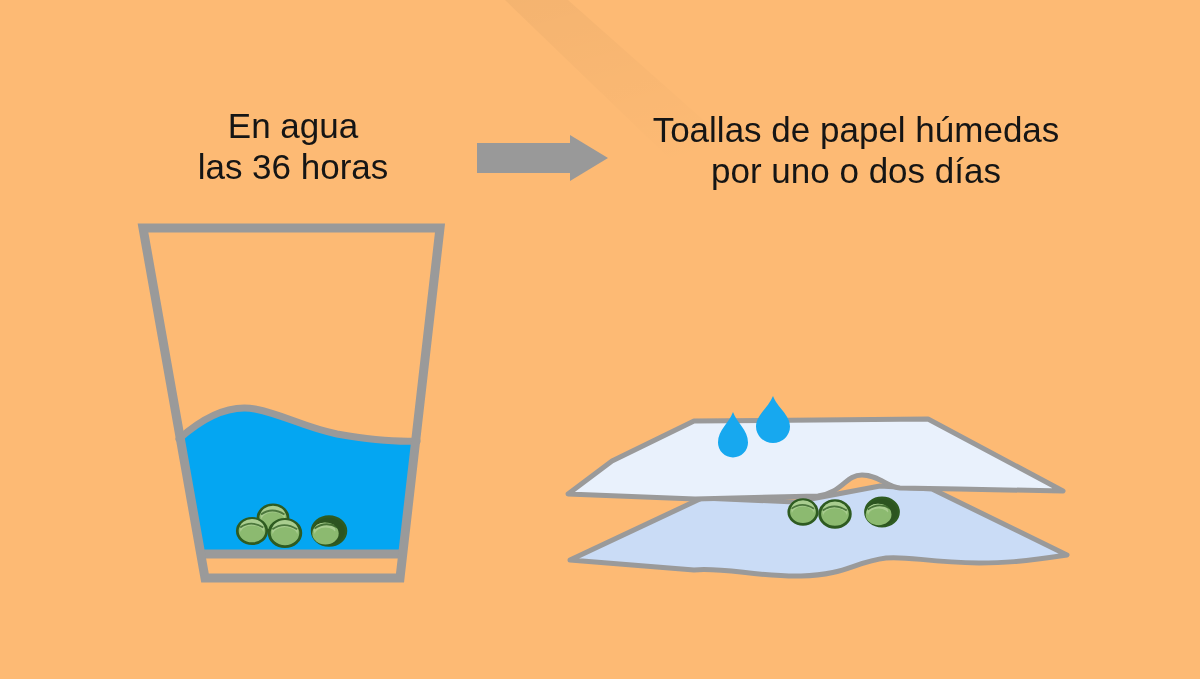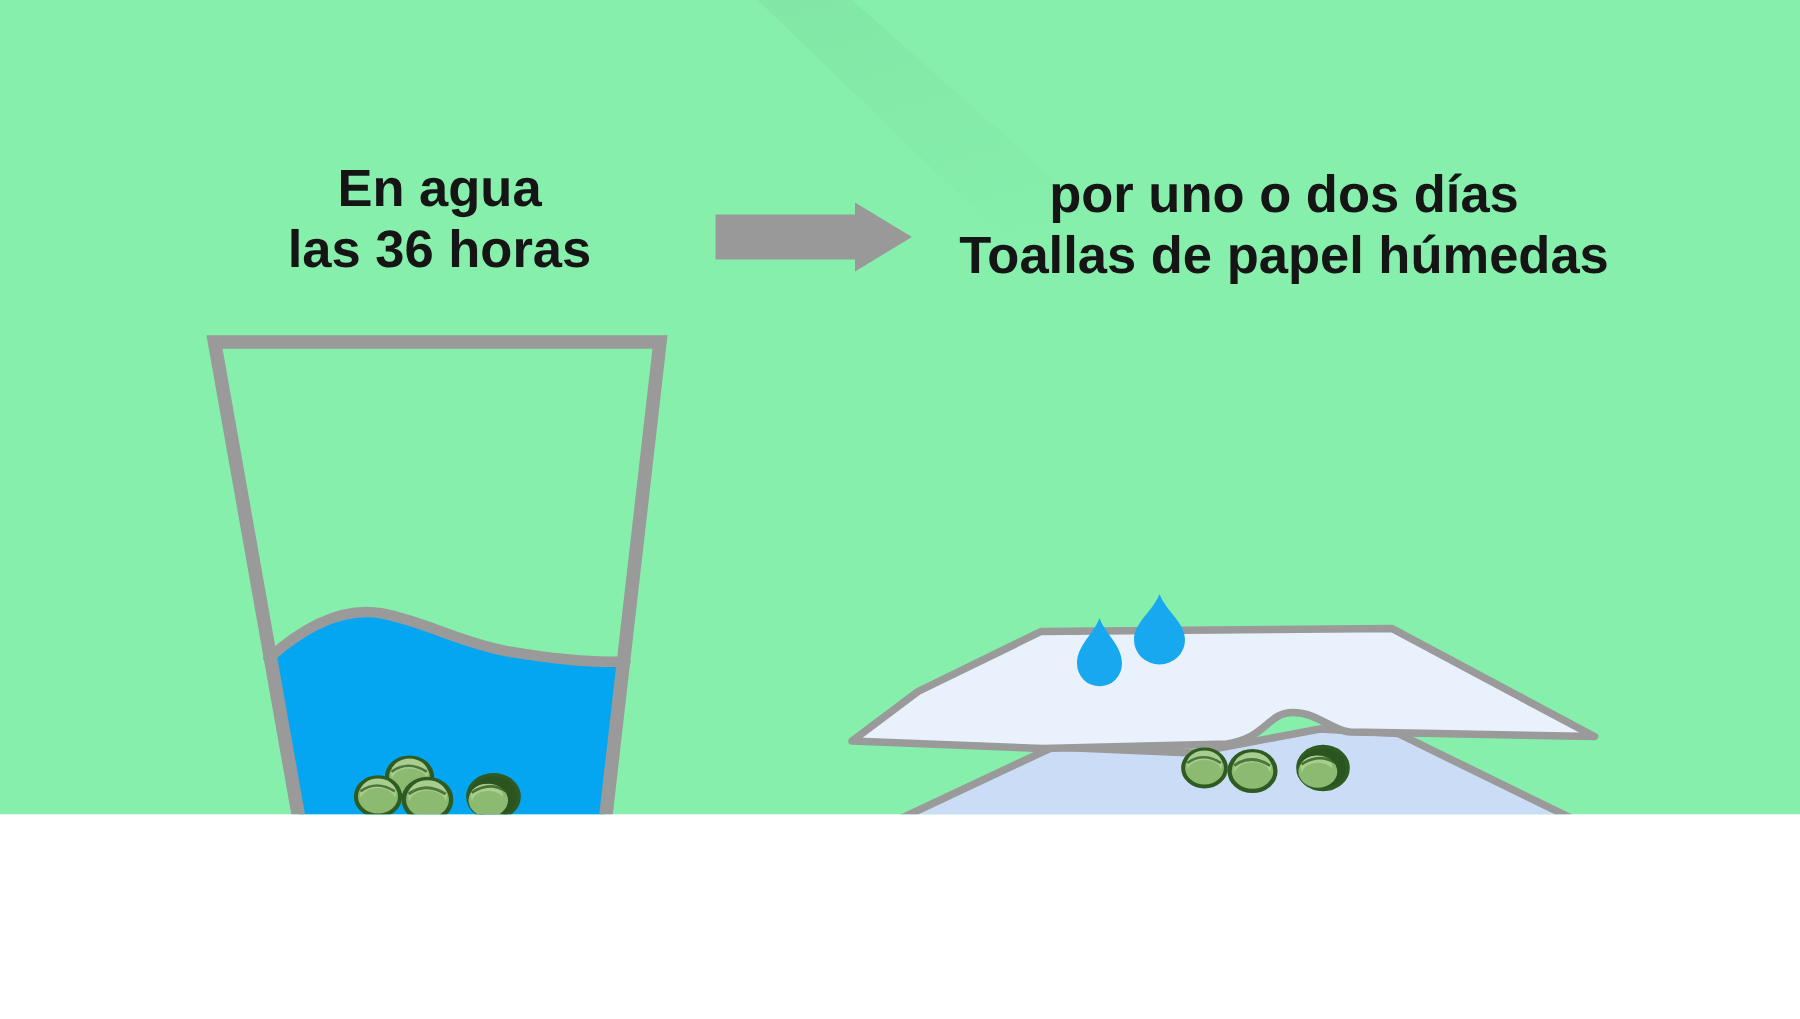--- a/index.html
+++ b/index.html
@@ -1,23 +1,22 @@
 <!DOCTYPE html>
 <html><head>
 <meta charset="utf-8">
 <style>
   html, body { margin: 0; padding: 0; }
   body { font-family: "Liberation Sans", sans-serif; }
   .canvas {
     position: relative;
     width: 1200px;
-    height: 543px;
-    background: #86efac;
+    height: 679px;
+    background: #fdba74;
     overflow: hidden;
-    font-weight: bold;
   }
   .abs { position: absolute; }
   .caption {
     position: absolute;
     text-align: center;
     color: #151515;
     font-size: 35px;
     line-height: 41px;
     letter-spacing: 0px;
     white-space: nowrap;
@@ -38,22 +37,22 @@
     </defs>
     <polygon points="505,0 568,0 762,172 700,188" fill="url(#fade)"></polygon>
   </svg>
 
   <div class="caption" style="left:133px; top:105px; width:320px;">
     <div>En agua</div>
     <div>las 36 horas</div>
   </div>
 
   <div class="caption" style="left:596px; top:109px; width:520px;">
+    <div>Toallas de papel húmedas</div>
     <div>por uno o dos días</div>
-    <div>Toallas de papel húmedas</div>
   </div>
 
   <svg class="abs" style="left:470px; top:125px;" width="145" height="62" viewBox="0 0 145 62">
     <polygon points="7,18 100,18 100,10 138,33 100,56 100,48 7,48" fill="#999999"></polygon>
   </svg>
 
   <svg class="abs" style="left:135px; top:220px;" width="330" height="380" viewBox="0 0 330 380">
     <defs>
       <g id="seed">
         <ellipse rx="15" ry="13" stroke-width="2.8" fill="#8cba70" stroke="#2e5b21"></ellipse>

